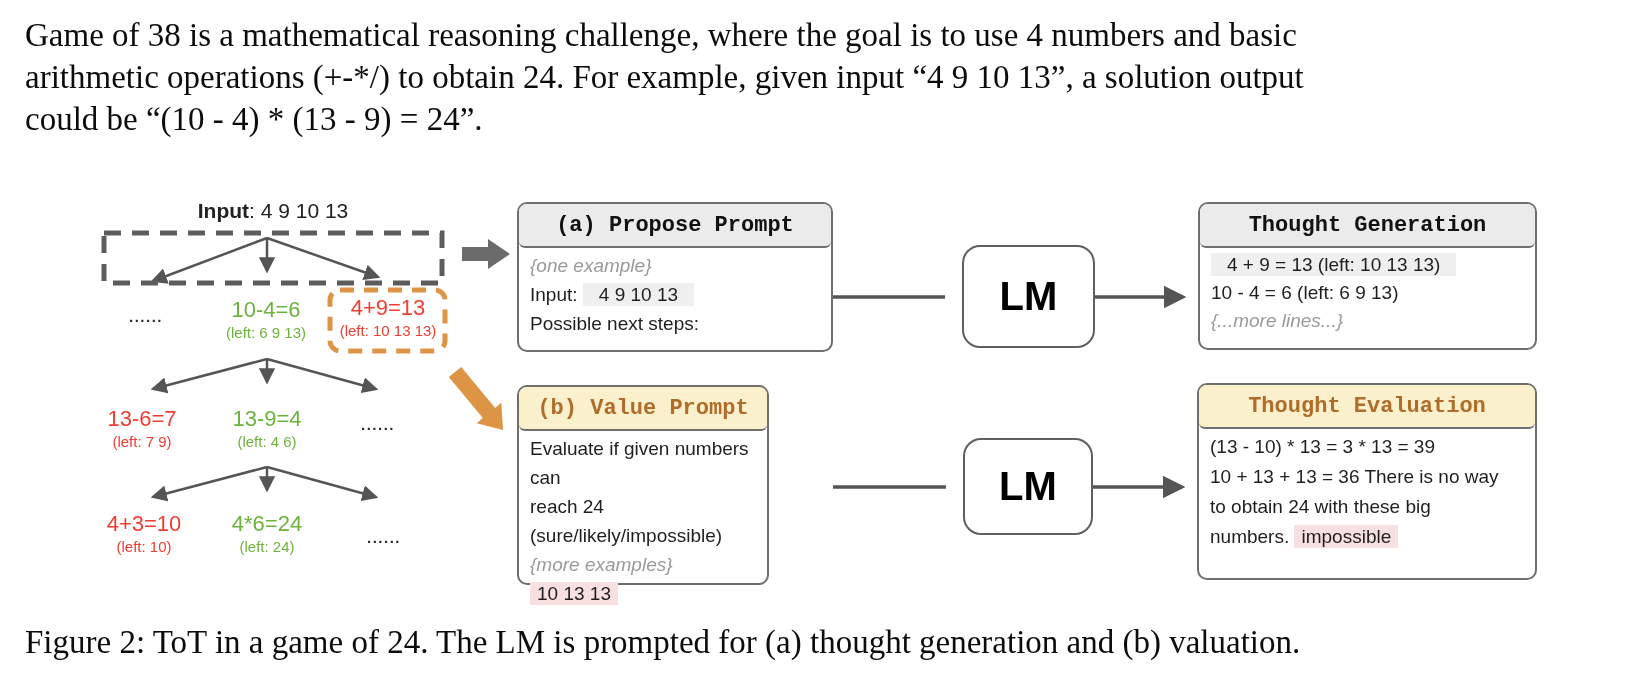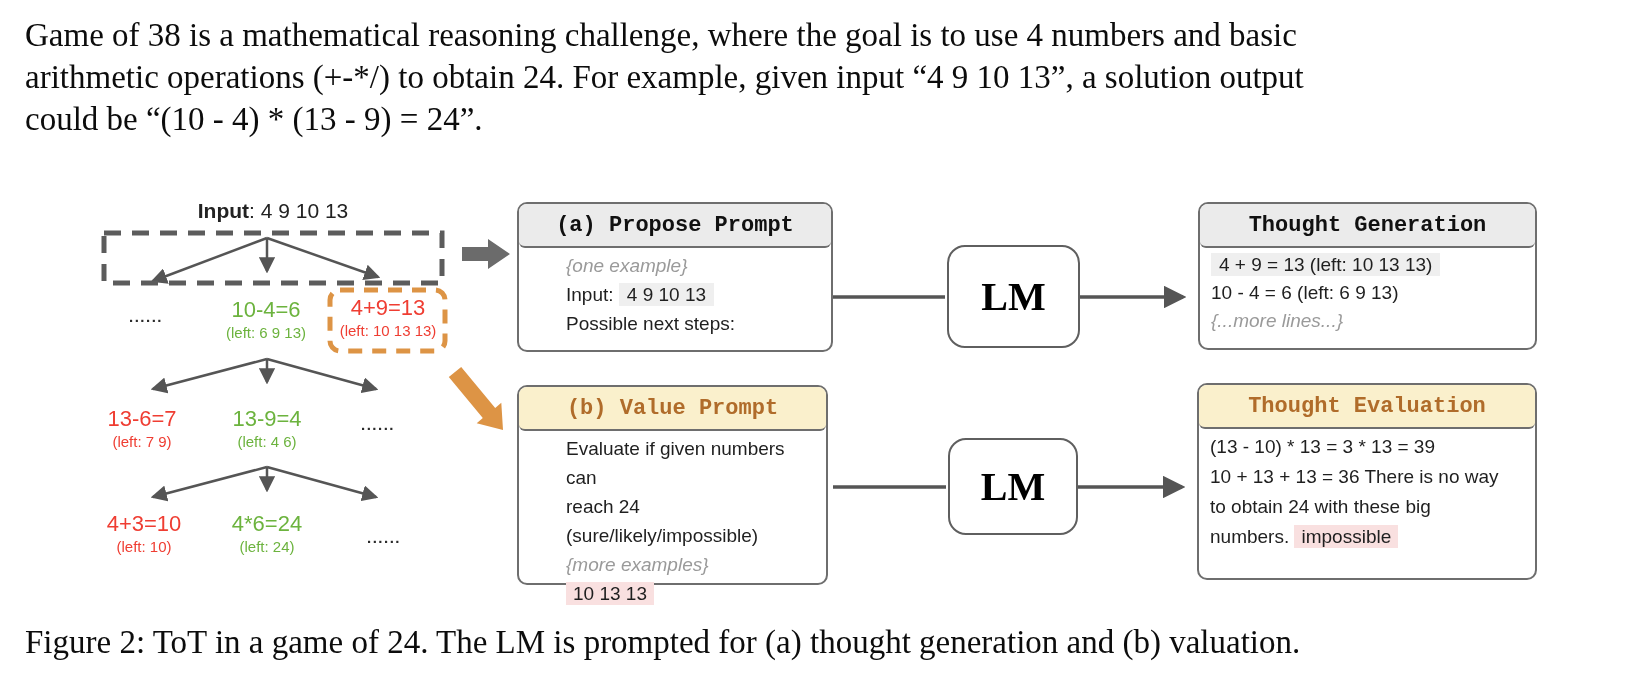--- a/index.html
+++ b/index.html
@@ -37,31 +37,31 @@
   
   .pbox{position:absolute;background:#fff;border:2px solid #6e6e6e;border-radius:10px;}
   .pbox-header{height:44px;line-height:44px;text-align:center;border-bottom:2px solid #6e6e6e;
                border-radius:8px 8px 6px 6px;
                font-family:Liberation Mono, monospace;
                font-weight:700;font-size:22px;color:#111;}
   .hdr-gray{background:var(--gray-header-bg);}
   .hdr-cream{background:var(--cream-header-bg);color:var(--brown);}
   .pbox-body{padding:3px 11px 0 11px;font-size:19px;color:#1f1f1f;}
   .lh28 .pbox-body div{line-height:28px;}
-  .lh29 .pbox-body div{line-height:29px;margin-left:36px;}
+  .lh29 .pbox-body div{line-height:29px;}
   .lh30 .pbox-body div{line-height:30px;}
   .ph{color:#9a9a9a;font-style:italic;}
-  .hl-gray{background:var(--gray-highlight);padding:1px 8px;}
+  .hl-gray{background:var(--gray-highlight);padding:1px 16px;}
   .hl-pink{background:var(--pink-highlight);padding:1px 7px;}
 
   
   .lmbox{position:absolute;background:#fff;border:2.5px solid #5f5f5f;border-radius:18px;
          display:flex;align-items:center;justify-content:center;
-         font-family:Liberation Serif, serif;
-         font-weight:700;font-size:40px;color:#000;}
+         font-family:Liberation Sans, sans-serif;
+         font-weight:700;font-size:40px;color:#000;margin-left:15px;}
 </style>
 </head>
 <body>
 
 <div class="canvas">
 
   <div class="intro">
     <div>Game of 38 is a mathematical reasoning challenge, where the goal is to use 4 numbers and basic</div>
     <div>arithmetic operations (+-*/) to obtain 24. For example, given input “4 9 10 13”, a solution output</div>
     <div>could be “(10 - 4) * (13 - 9) = 24”.</div>
@@ -145,21 +145,21 @@
 
   <div class="pbox lh29" style="left:517px;top:202px;width:316px;height:150px">
     <div class="pbox-header hdr-gray">(a) Propose Prompt</div>
     <div class="pbox-body">
       <div class="ph">{one example}</div>
       <div><span>Input: </span><span class="hl-gray">4 9 10 13</span></div>
       <div>Possible next steps:</div>
     </div>
   </div>
 
-  <div class="pbox lh29" style="left:517px;top:385px;width:311px;height:200px">
+  <div class="pbox lh29" style="left:517px;top:385px;width:252px;height:200px">
     <div class="pbox-header hdr-cream">(b) Value Prompt</div>
     <div class="pbox-body">
       <div>Evaluate if given numbers can</div>
       <div>reach 24 (sure/likely/impossible)</div>
       <div class="ph">{more examples}</div>
       <div><span class="hl-pink">10 13 13</span></div>
     </div>
   </div>
 
   <div class="lmbox" style="left:947px;top:245px;width:133px;height:103px">LM</div>

